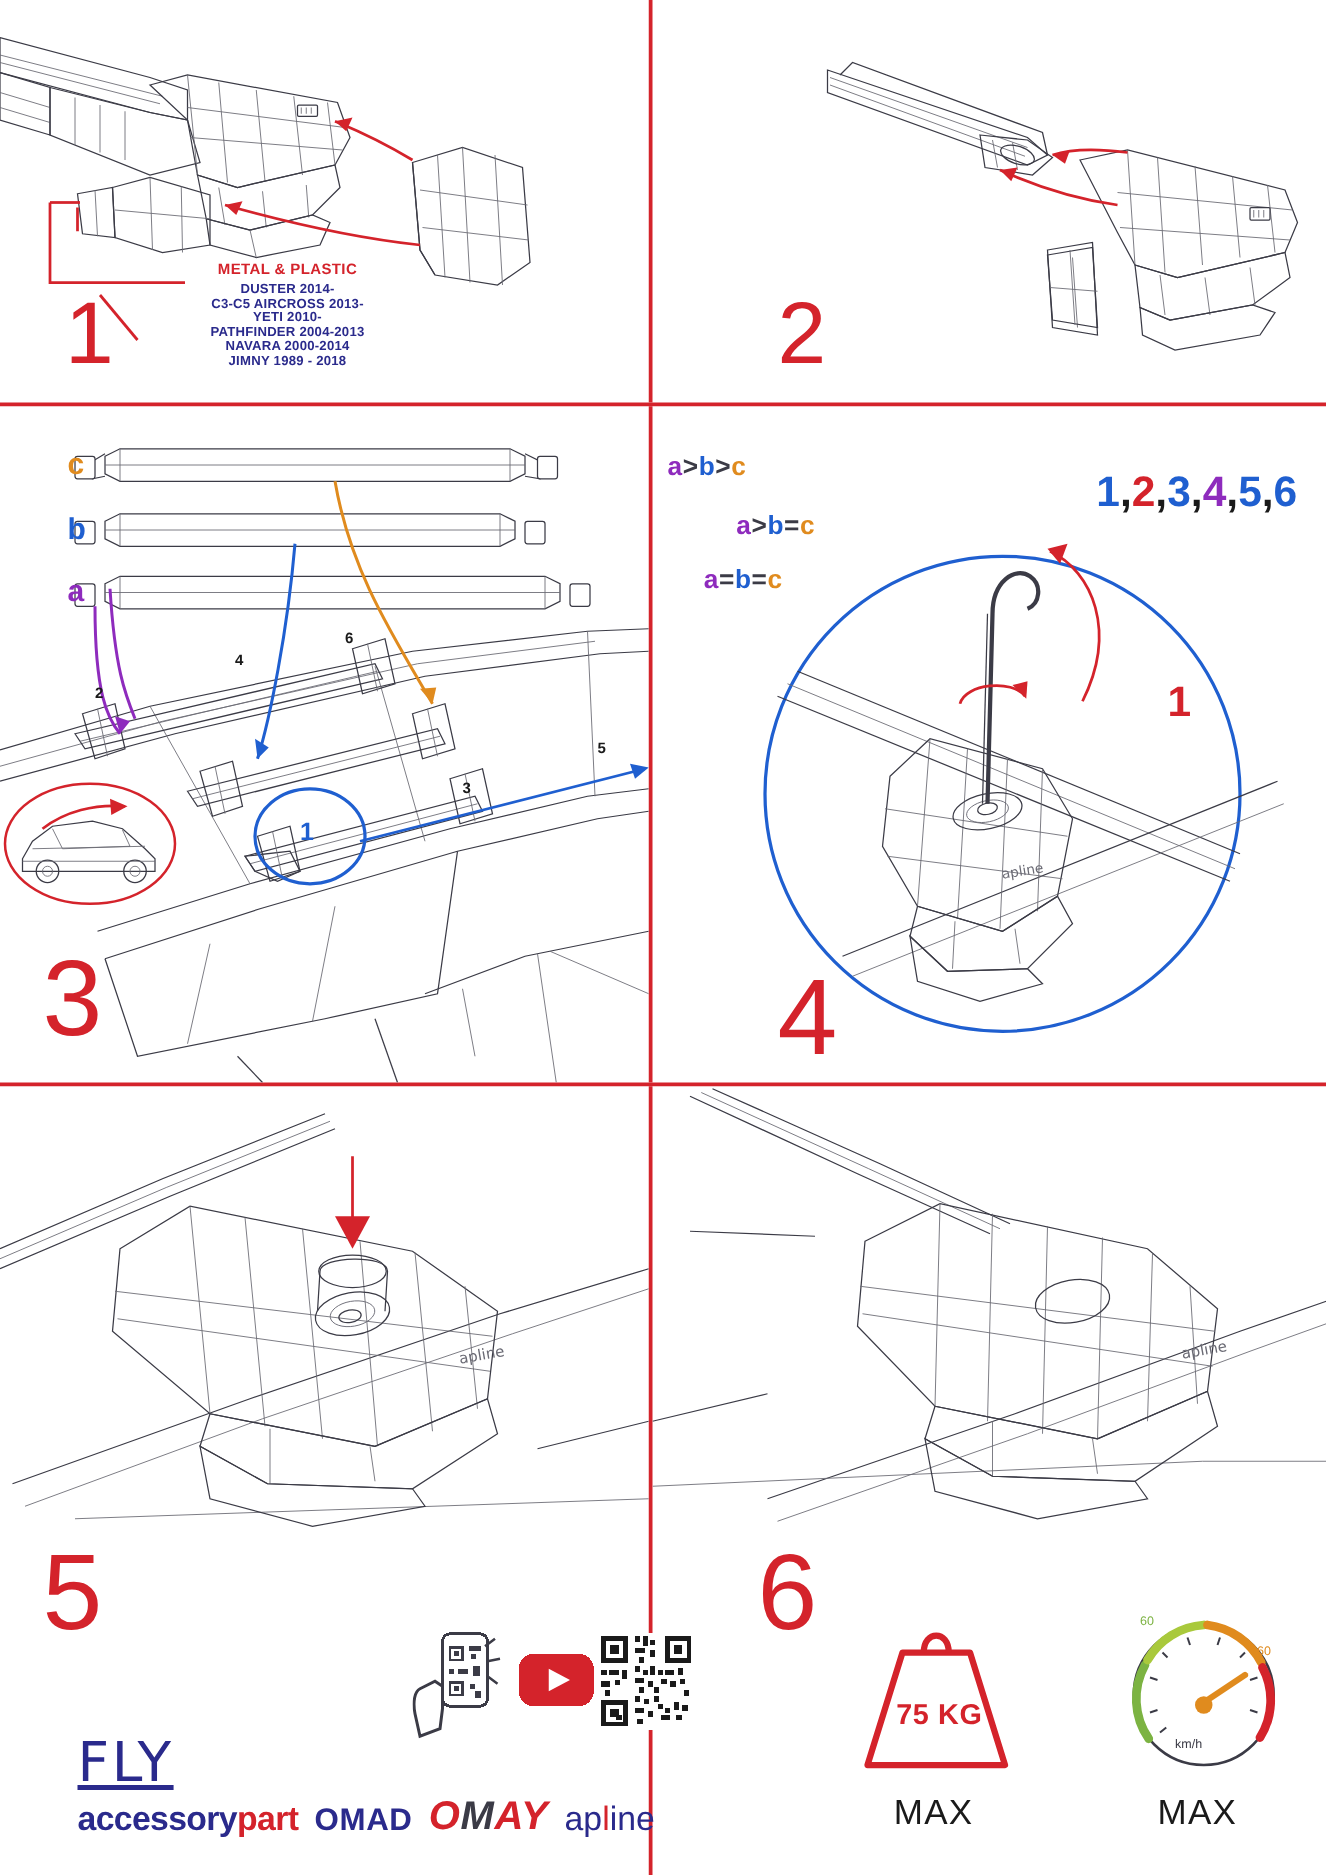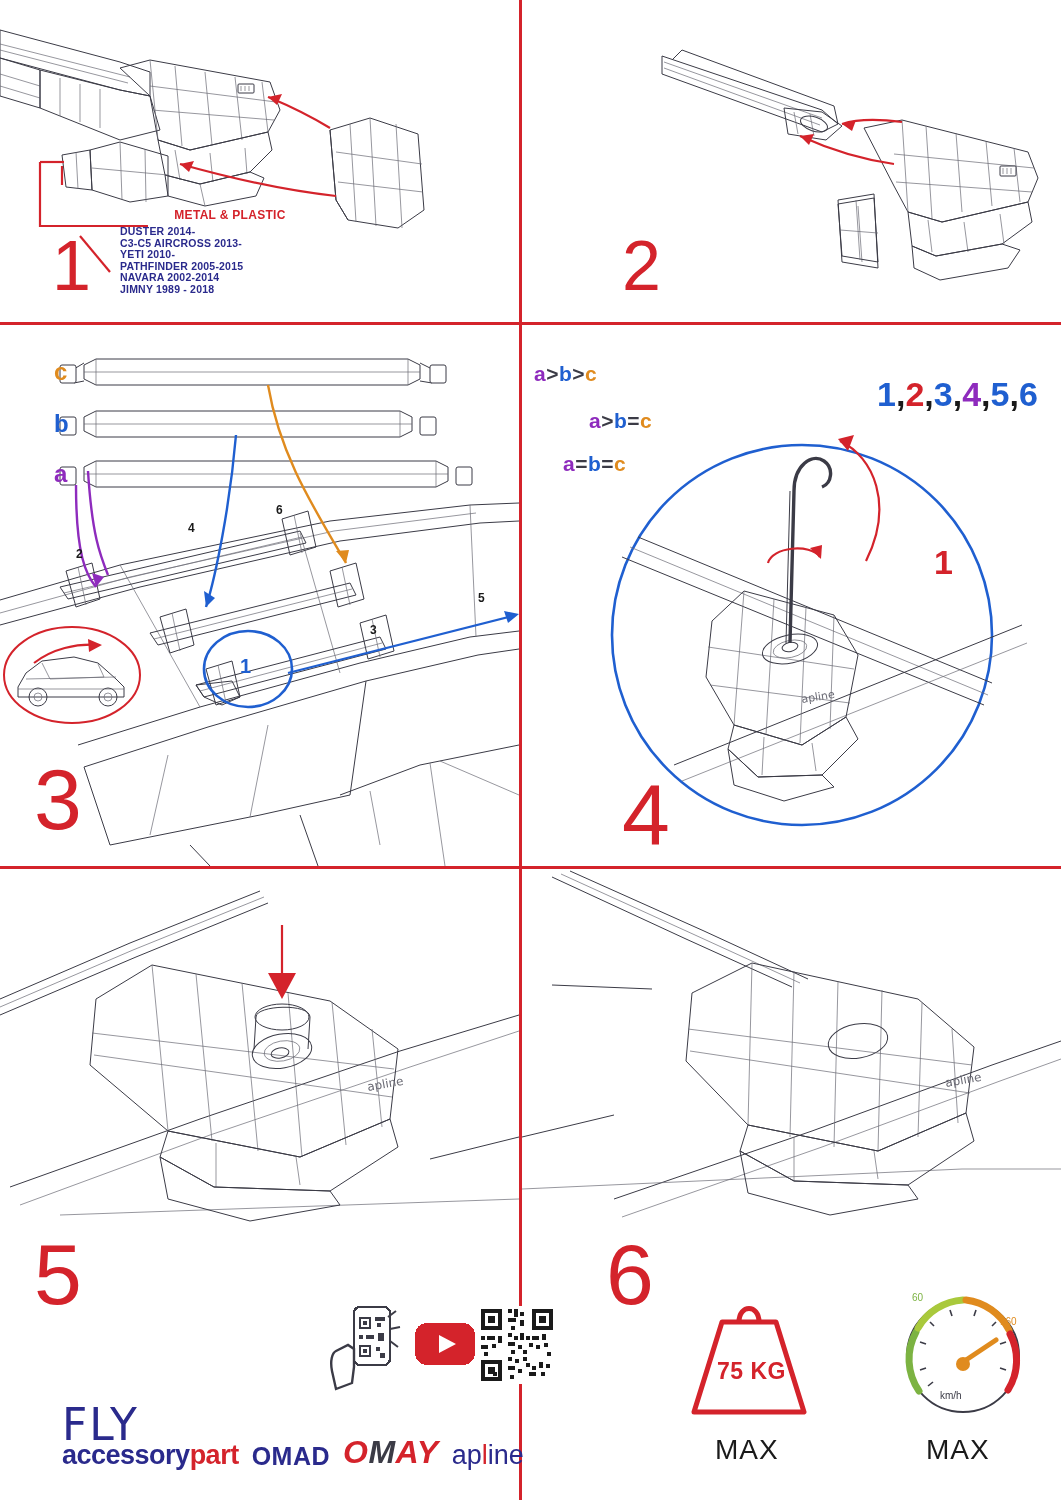--- a/index.html
+++ b/index.html
@@ -49,20 +49,21 @@
     letter-spacing:0.3px;
     text-align:center;
     width:200px;
   }
   .fitlist {
     position:absolute;
     color:#2a2a8c;
     font-weight:bold;
     font-size:10.5px;
     line-height:11.5px;
+    text-align:center;
     width:220px;
     letter-spacing:0.2px;
   }
 
   
   .abc { position:absolute; font-size:24px; font-weight:bold; }
   .abc.a { color:#8e2bbd; }
   .abc.b { color:#1f5fd0; }
   .abc.c { color:#e08b1e; }
 
@@ -205,22 +206,22 @@
       <path class="red" d="M62 166 L62 185" stroke-width="1.6"></path>
       <path class="red" d="M80 236 L110 272" stroke-width="1.2"></path>
     </svg>
 
     <div class="metal-title" style="left:130px; top:208px;">METAL &amp; PLASTIC</div>
 
     <div class="fitlist" style="left:120px; top:226px;">
       <div>DUSTER 2014-</div>
       <div>C3-C5 AIRCROSS 2013-</div>
       <div>YETI 2010-</div>
-      <div>PATHFINDER 2005-2015</div>
-      <div>NAVARA 2002-2014</div>
+      <div>PATHFINDER 2004-2013</div>
+      <div>NAVARA 2000-2014</div>
       <div>JIMNY 1989 - 2018</div>
     </div>
 
     <div class="stepnum" style="left:52px; top:238px;">1</div>
   </div>
 
   <div class="panel" style="left:522px; top:0; width:539px; height:322px;">
     <svg width="539" height="322" viewBox="0 0 539 322">
 
       <path class="ln" d="M140 56 L300 110 L316 124 L300 132 L140 74 Z"></path>
@@ -595,21 +596,21 @@
           <rect x="20.4" y="18.6" width="1.4" height="2"></rect>
         <rect x="17" y="22" width="2.4" height="1.4"></rect>
           <rect x="21" y="22" width="1.4" height="1.4"></rect>
           <rect x="22.6" y="19.4" width="1.4" height="1.4"></rect>
         <rect x="15" y="14.6" width="1.4" height="1.4"></rect>
           <rect x="23" y="15.4" width="1.4" height="1.4"></rect>
           <rect x="5" y="22" width="1.4" height="1.4"></rect>
       </g>
     </svg>
 
-    <div style="position:absolute; left:62px; top:169px;" class="fly">FLY</div>
+    <div style="position:absolute; left:62px; top:155px;text-decoration:underline;" class="fly">FLY</div>
 
     <div class="brandrow" style="left:62px; top:204px;">
       <div class="accpart"><span class="a1">accessory</span><span class="a2">part</span></div>
       <div class="omad">OMAD</div>
       <div class="omay"><span>O</span><span class="g">M</span><span>AY</span></div>
       <div class="apline"><span>ap</span><span class="l">l</span><span>ine</span></div>
     </div>
   </div>
 
   <div class="panel" style="left:522px; top:1230px; width:539px; height:270px;">

